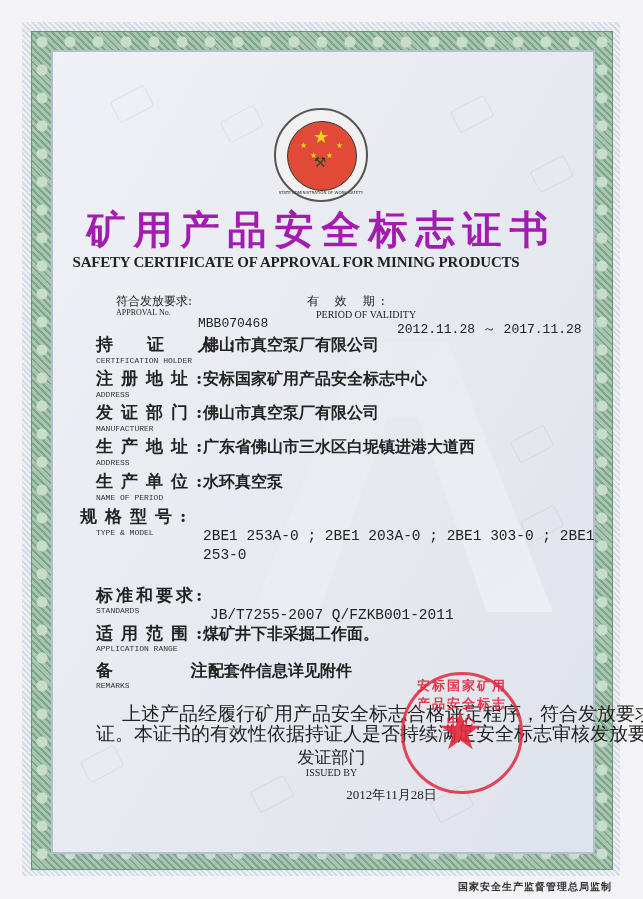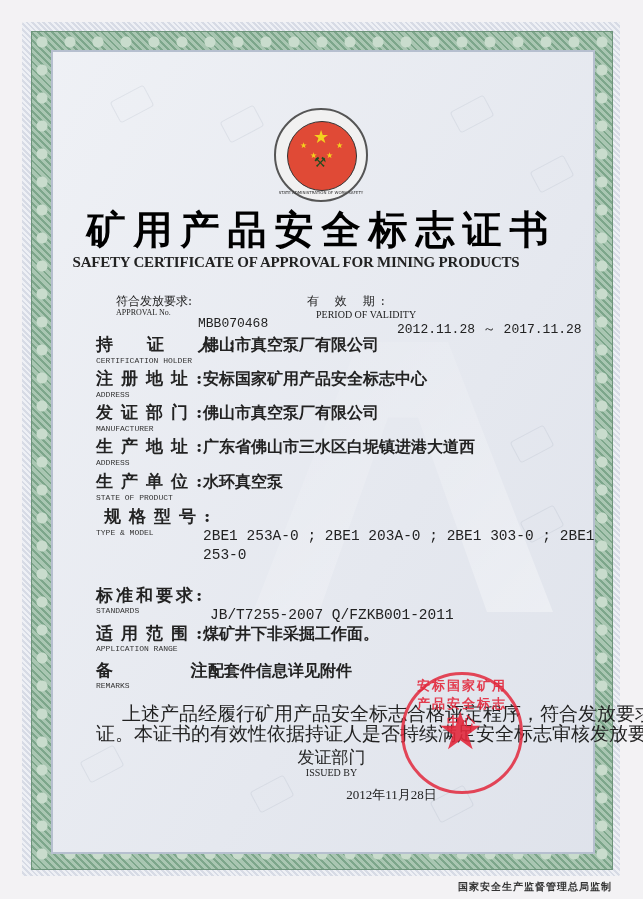--- a/index.html
+++ b/index.html
@@ -14,21 +14,21 @@
     background-image:linear-gradient(120deg,rgba(255,255,255,.35),rgba(210,215,226,.35));}
   .wm{position:absolute;width:36px;height:22px;border:1px solid rgba(150,160,180,.18);transform:rotate(-28deg);border-radius:3px;}
   .bigwm{position:absolute;left:200px;top:290px;width:300px;height:270px;
     background:linear-gradient(135deg,rgba(255,255,255,.0),rgba(255,255,255,.35));
     clip-path:polygon(0 100%,35% 0,65% 0,100% 100%,78% 100%,55% 28%,45% 28%,22% 100%);}
   .emblem{position:absolute;left:274px;top:108px;width:94px;height:94px;border-radius:50%;background:#f1f1f1;border:2px solid #555;box-sizing:border-box;}
   .emblem .red{position:absolute;left:11px;top:11px;width:68px;height:68px;border-radius:50%;background:#e04a36;border:1px solid #333;}
   .emblem .star{position:absolute;color:#f3d21e;line-height:1;}
   .emblem .ring-text{position:absolute;left:0;top:80px;width:90px;text-align:center;font-size:4px;color:#333;font-family:"DejaVu Sans",sans-serif;}
   .emblem .tool{position:absolute;left:27px;top:44px;width:34px;height:18px;color:#1f4d1f;font-size:14px;text-align:center;}
-  .title-cn{position:absolute;left:0;top:203px;width:643px;text-align:center;font-size:39px;letter-spacing:8px;font-weight:bold;color:#000000;}
+  .title-cn{position:absolute;left:0;top:203px;width:643px;text-align:center;font-size:39px;letter-spacing:8px;font-weight:bold;color:#a21caf;}
   .title-en{position:absolute;left:0;top:254px;width:592px;text-align:center;font-size:15px;font-weight:bold;font-family:"Liberation Serif",serif;letter-spacing:-0.2px;}
   .lbl-cn{position:absolute;font-size:17px;font-weight:bold;letter-spacing:8px;white-space:nowrap;}
   .lbl-en{position:absolute;font-size:8px;font-family:"Liberation Mono",monospace;color:#333;white-space:nowrap;}
   .val{position:absolute;font-size:16px;font-weight:bold;white-space:nowrap;}
   .mono{font-family:Liberation Mono, monospace;font-weight:normal;font-size:16px;margin-top:20px;}
   .small-cn{position:absolute;font-size:12px;white-space:nowrap;}
   .small-en{position:absolute;font-size:8px;font-family:"Liberation Serif",serif;white-space:nowrap;}
   .stmt{position:absolute;font-size:19px;font-weight:normal;white-space:nowrap;}
   .stamp{position:absolute;left:401px;top:672px;width:122px;height:122px;border-radius:50%;border:3px solid rgba(226,40,60,.85);box-sizing:border-box;}
   .stamp .sstar{position:absolute;left:33px;top:30px;font-size:52px;color:rgba(226,40,60,.9);line-height:1;}
@@ -92,25 +92,25 @@
   <div class="lbl-en" style="left:96px;top:424px">MANUFACTURER</div>
   <div class="val" style="left:203px;top:403px">佛山市真空泵厂有限公司</div>
 </div>
 <div>
   <div class="lbl-cn" style="left:96px;top:435px">生产地址:</div>
   <div class="lbl-en" style="left:96px;top:458px">ADDRESS</div>
   <div class="val" style="left:203px;top:437px">广东省佛山市三水区白坭镇进港大道西</div>
 </div>
 <div>
   <div class="lbl-cn" style="left:96px;top:470px">生产单位:</div>
-  <div class="lbl-en" style="left:96px;top:493px">STATE OF PRODUCT</div>
+  <div class="lbl-en" style="left:96px;top:493px">NAME OF PERIOD</div>
   <div class="val" style="left:203px;top:472px">水环真空泵</div>
 </div>
 <div>
-  <div class="lbl-cn" style="left:104px;top:505px">规格型号:</div>
+  <div class="lbl-cn" style="left:80px;top:505px">规格型号:</div>
   <div class="lbl-en" style="left:96px;top:528px">TYPE &amp; MODEL</div>
   <div class="val mono" style="left:203px;top:508px;font-size:14.5px">2BE1 253A-0 ; 2BE1 203A-0 ; 2BE1 303-0 ; 2BE1</div>
   <div class="val mono" style="left:203px;top:527px;font-size:14.5px">253-0</div>
 </div>
 <div>
   <div class="lbl-cn" style="left:96px;top:584px;letter-spacing:3px">标准和要求:</div>
   <div class="lbl-en" style="left:96px;top:606px">STANDARDS</div>
   <div class="val mono" style="left:210px;top:587px;font-size:14.5px">JB/T7255-2007 Q/FZKB001-2011</div>
 </div>
 <div>

